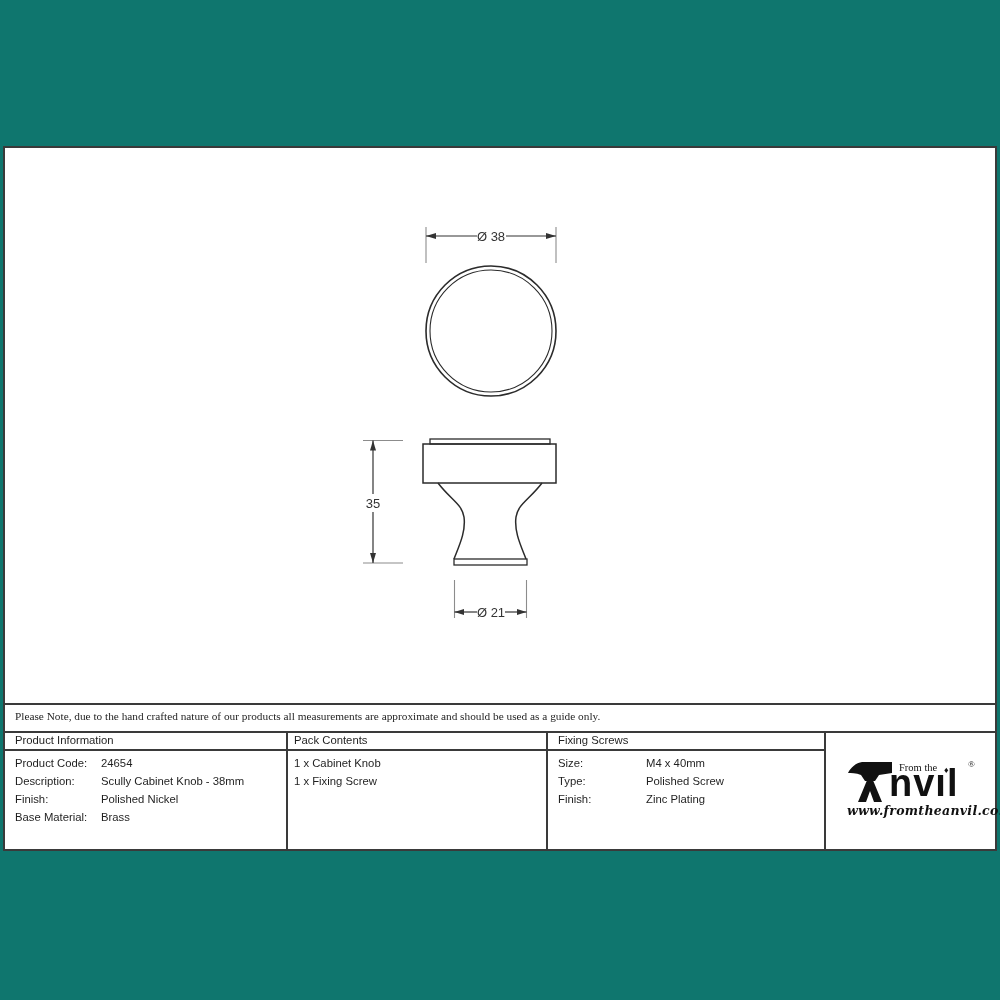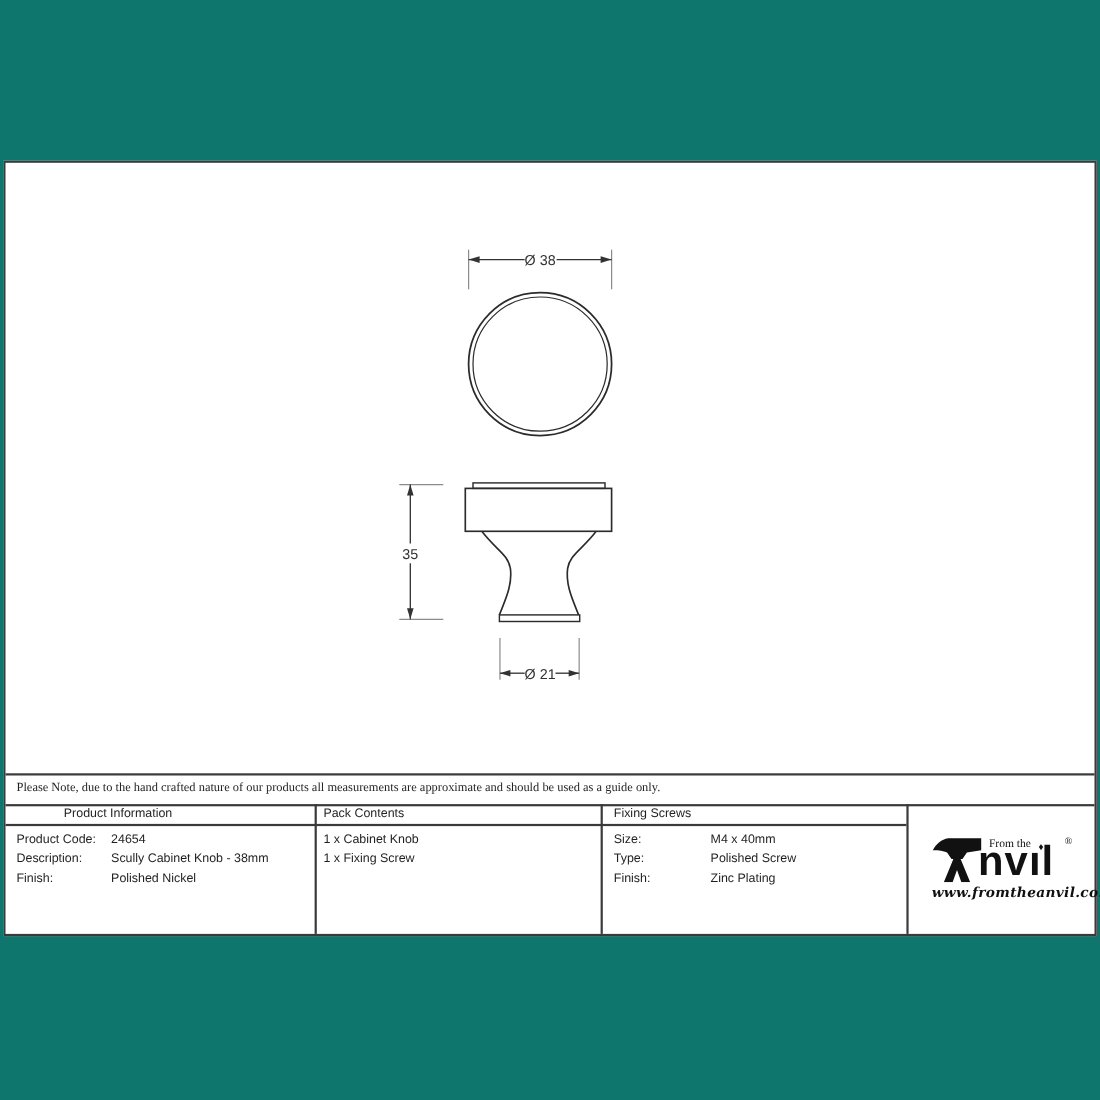--- a/index.html
+++ b/index.html
@@ -11,21 +11,21 @@
   
   .hline,.vline{position:absolute;background:#3a3a3a;}
   .hl-0{left:5px;top:703px;width:990px;height:2px;}
   .hl-1{left:5px;top:731px;width:990px;height:2px;}
   .hl-2{left:5px;top:749px;width:819px;height:2px;}
   .vl-1{left:286px;top:731px;width:2px;height:118px;}
   .vl-2{left:546px;top:731px;width:2px;height:118px;}
   .vl-3{left:824px;top:731px;width:2px;height:118px;}
   .note-text{position:absolute;left:15px;top:710px;font-size:11.3px;white-space:nowrap;font-family:Liberation Serif, serif;}
   .col-header{position:absolute;top:734px;font-size:11.3px;white-space:nowrap;}
-  .ch-product{left:15px;margin-left:43px;} .ch-pack{left:294px;} .ch-fixing{left:558px;}
+  .ch-product{left:15px;} .ch-pack{left:294px;} .ch-fixing{left:558px;}
   .kv-block{position:absolute;top:754px;font-size:11.3px;}
   .kv-product{left:15px;} .kv-fixing{left:558px;}
   .kv-row{display:flex;height:18px;line-height:18px;white-space:nowrap;align-items:flex-end;}
   .kv-product .kv-label{width:86px;}
   .kv-fixing .kv-label{width:88px;}
   .list-block{position:absolute;left:294px;top:754px;font-size:11.3px;}
   .list-item{height:18px;line-height:18px;white-space:nowrap;}
   
   .logo-cell{position:absolute;left:826px;top:731px;width:180px;height:118px;}
   .logo-anvil-svg{position:absolute;left:20px;top:29px;width:48px;height:42px;}
@@ -108,20 +108,24 @@
       <span class="kv-value">24654</span>
     </div>
     <div class="kv-row">
       <span class="kv-label">Description:</span>
       <span class="kv-value">Scully Cabinet Knob - 38mm</span>
     </div>
     <div class="kv-row">
       <span class="kv-label">Finish:</span>
       <span class="kv-value">Polished Nickel</span>
     </div>
+    <div class="kv-row">
+      <span class="kv-label">Base Material:</span>
+      <span class="kv-value">Brass</span>
+    </div>
   </div>
 
   <div class="list-block">
     <div class="list-item">1 x Cabinet Knob</div>
     <div class="list-item">1 x Fixing Screw</div>
   </div>
 
   <div class="kv-block kv-fixing">
     <div class="kv-row">
       <span class="kv-label">Size:</span>

